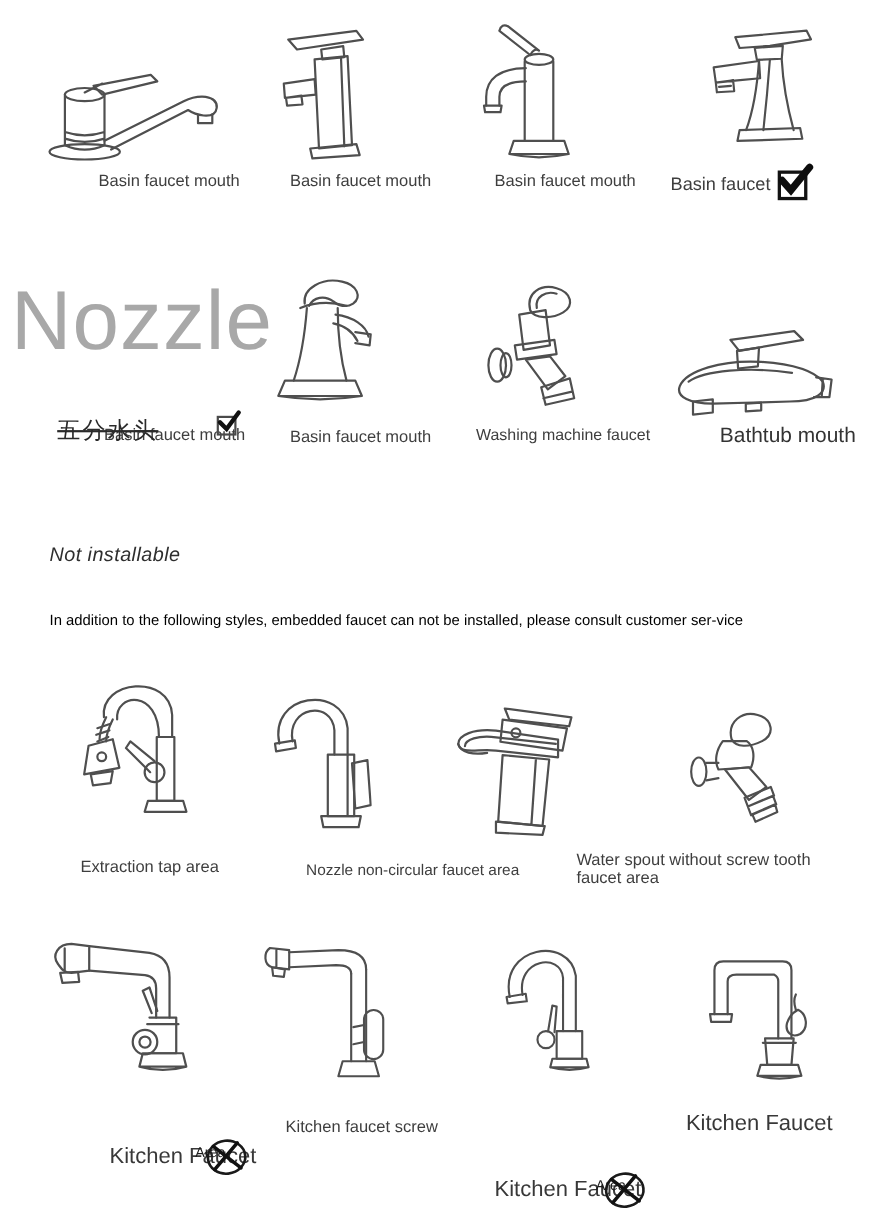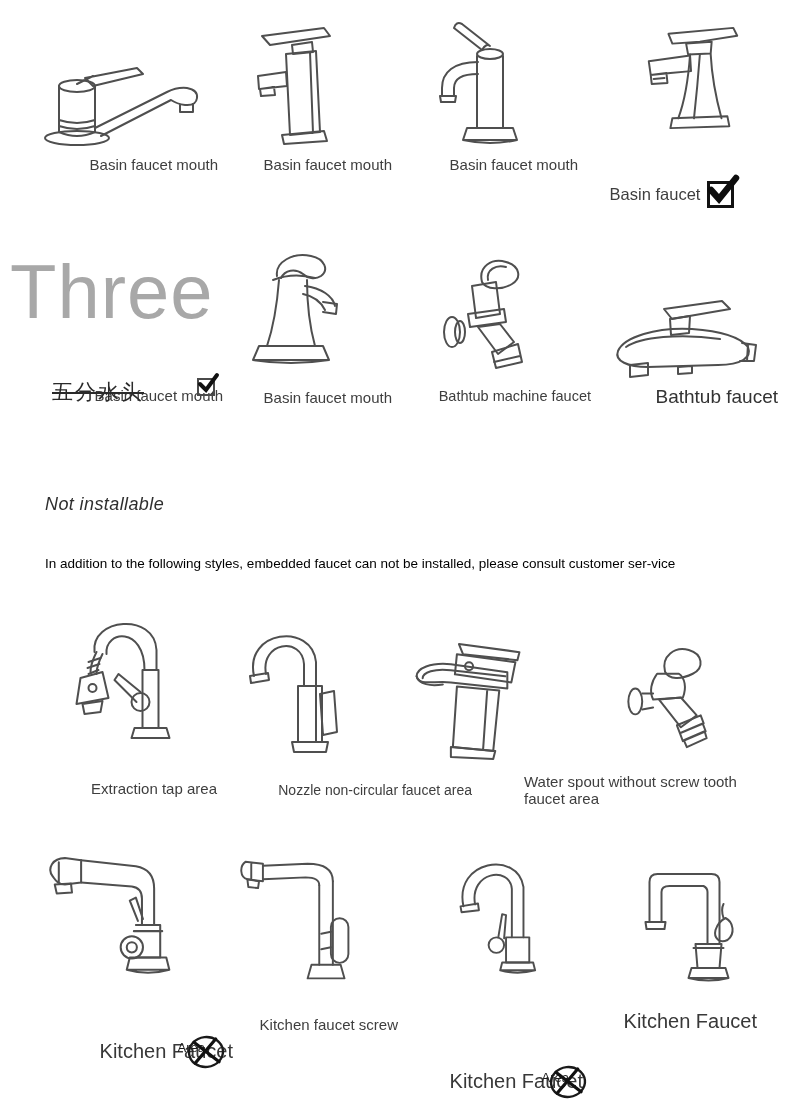--- a/index.html
+++ b/index.html
@@ -7,21 +7,21 @@
           font-family:"Liberation Sans",sans-serif;color:#3e3e3e;}
   .cell{position:absolute;margin:0;padding:0;}
   .cell svg{width:100%;height:100%;display:block;}
   .art path,.art ellipse,.art circle,.art rect{fill:none;stroke:#4f4f4f;stroke-width:2;
           stroke-linecap:round;stroke-linejoin:round;}
   .lbl{position:absolute;text-align:right;color:#3e3e3e;font-size:15px;line-height:1.15;}
   .watermark{position:absolute;left:10px;top:252px;font-size:76px;line-height:1.05;
           color:#a8a8a8;letter-spacing:1px;}
   .heading{position:absolute;left:45px;top:494px;font-size:18px;color:#2e2e2e;letter-spacing:.4px;font-style:italic;}
   .para{position:absolute;left:45px;top:556px;width:662px;font-size:13.5px;line-height:1.24;color:#000000;}
-  .inline-check{display:inline-flex;align-items:center;gap:7px;justify-content:center;margin-top:26px;}
+  .inline-check{display:inline-flex;align-items:center;gap:7px;justify-content:center;}
   .chk-big{position:relative;display:inline-block;width:21px;height:21px;border:3px solid #121212;
           background:#fff;vertical-align:-3px;}
   .chk-big svg{position:absolute;left:-2px;top:-9px;width:30px;height:28px;overflow:visible;}
   .chk-small{position:absolute;display:inline-block;width:14px;height:14px;border:2px solid #4a4a4a;background:transparent;}
   .chk-small svg{position:absolute;left:-2px;top:-7px;width:22px;height:20px;overflow:visible;}
   .overlay-wrap{position:relative;}
   .cjk-overlay{position:absolute;left:24px;top:-7px;font-size:21px;font-weight:normal;color:#2a2a2a;
           text-decoration:line-through;letter-spacing:2px;white-space:nowrap;}
   .area-overlay{position:absolute;font-size:13px;color:#1c1c1c;}
   .circle-cross{position:absolute;width:42px;height:38px;transform:rotate(-6deg);}
@@ -76,21 +76,21 @@
   <div class="lbl" style="left:398px;top:156px;width:180px">Basin faucet mouth</div>
   <div class="lbl inline-check" style="left:582px;top:155px;width:180px;font-size:16.5px">
     <span>Basin faucet</span>
     <span class="chk-big">
       <svg viewBox="0 0 30 28">
           <path d="M3 15 L11 24 L28 3" stroke="#0d0d0d" stroke-width="6.5" fill="none" stroke-linecap="round"></path>
         </svg>
     </span>
   </div>
 
-  <div class="watermark">Three</div>
+  <div class="watermark">Nozzle</div>
 
   <figure class="cell" style="left:235px;top:246px;width:110px;height:132px">
     <svg class="art" viewBox="0 0 110 132">
       <path d="M42 30 C40 16 58 6 76 10 C90 13 94 24 86 30 C80 34 72 32 68 28 C60 22 50 24 46 32"></path>
       <path d="M38 34 Q58 26 80 32"></path>
       <path d="M44 34 C42 60 38 82 32 100 M72 34 C72 56 74 78 80 100"></path>
       <path d="M70 40 C86 42 98 50 100 60 M68 48 C78 50 86 56 90 64"></path>
       <path d="M88 56 L102 58 L101 68 L88 66"></path>
       <path d="M24 100 L88 100 L94 114 L18 114 Z M18 114 Q56 120 94 114"></path>
     </svg>
@@ -122,22 +122,22 @@
   <div class="lbl overlay-wrap" style="left:28px;top:387px;width:195px;height:30px">
     <span>Basin faucet mouth</span>
     <span class="cjk-overlay">五分水头</span>
     <span class="chk-small" style="right:8px;top:-9px">
       <svg viewBox="0 0 22 20">
           <path d="M3 11 L9 17 L20 2" stroke="#111" stroke-width="4" fill="none" stroke-linecap="round"></path>
         </svg>
     </span>
   </div>
   <div class="lbl" style="left:212px;top:389px;width:180px">Basin faucet mouth</div>
-  <div class="lbl" style="left:396px;top:388px;width:195px;font-size:14.5px">Bathtub machine faucet</div>
-  <div class="lbl" style="left:588px;top:386px;width:190px;font-size:19px;color:#333">Bathtub faucet</div>
+  <div class="lbl" style="left:396px;top:388px;width:195px;font-size:14.5px">Washing machine faucet</div>
+  <div class="lbl" style="left:588px;top:386px;width:190px;font-size:19px;color:#333">Bathtub mouth</div>
 
   <div class="heading">Not installable</div>
   <div class="para">In addition to the following styles, embedded faucet can not be installed, please consult customer ser-vice</div>
 
   <figure class="cell" style="left:48px;top:606px;width:140px;height:158px">
     <svg class="art" viewBox="0 0 135 158">
       <path d="M44 46 C40 12 104 6 106 44 L106 64 M56 48 C54 24 94 20 94 64"></path>
       <path d="M46 46 C42 54 40 60 40 66 M52 48 C48 56 46 62 46 68"></path>
       <path d="M38 56 L50 52 M37 62 L49 58 M38 68 L48 64"></path>
       <path d="M30 72 L52 66 L58 92 L26 98 Z"></path>
@@ -173,21 +173,21 @@
     <svg class="art" viewBox="0 0 100 115">
       <path d="M48 28 C44 12 58 2 72 6 C86 10 88 24 76 30 C64 36 52 36 48 28 Z"></path>
       <path d="M40 30 C34 38 32 48 36 56 L66 54 C70 44 68 34 62 30 Z"></path>
       <ellipse cx="18" cy="58" rx="7" ry="13"></ellipse>
       <path d="M25 50 L36 50 M25 66 L36 64"></path>
       <path d="M42 56 L64 54 L80 72 L64 84 Z"></path>
       <path d="M60 82 L84 72 L87 80 L63 90 Z M63 90 L86 80 L89 88 L66 98 Z M67 97 L88 88 L90 95 L70 104 Z"></path>
     </svg>
   </figure>
 
-  <div class="lbl" style="left:22px;top:780px;width:195px">Extraction tap area</div>
+  <div class="lbl" style="left:4px;top:780px;width:195px">Extraction tap area</div>
   <div class="lbl" style="left:242px;top:782px;width:230px;font-size:14px">Nozzle non-circular faucet area</div>
   <div class="lbl" style="left:524px;top:773px;width:215px;text-align:left;font-size:15px">Water spout without screw tooth faucet area</div>
 
   <figure class="cell" style="left:40px;top:850px;width:138px;height:144px">
     <svg class="art" viewBox="0 0 135 142">
       <path d="M12 26 C6 18 12 8 24 8 L40 10 L40 32 L24 34 C17 34 15 30 12 26 Z M18 12 L18 32"></path>
       <path d="M14 34 L30 33 L31 42 L16 43 Z"></path>
       <path d="M40 10 L94 16 C106 18 112 26 112 38 L112 74 M40 32 L90 36 C98 37 100 42 100 48 L100 74"></path>
       <path d="M94 74 L118 74 L118 106 L94 106 M92 80 L120 80"></path>
       <path d="M96 70 L88 50 L94 47 L101 68"></path>

